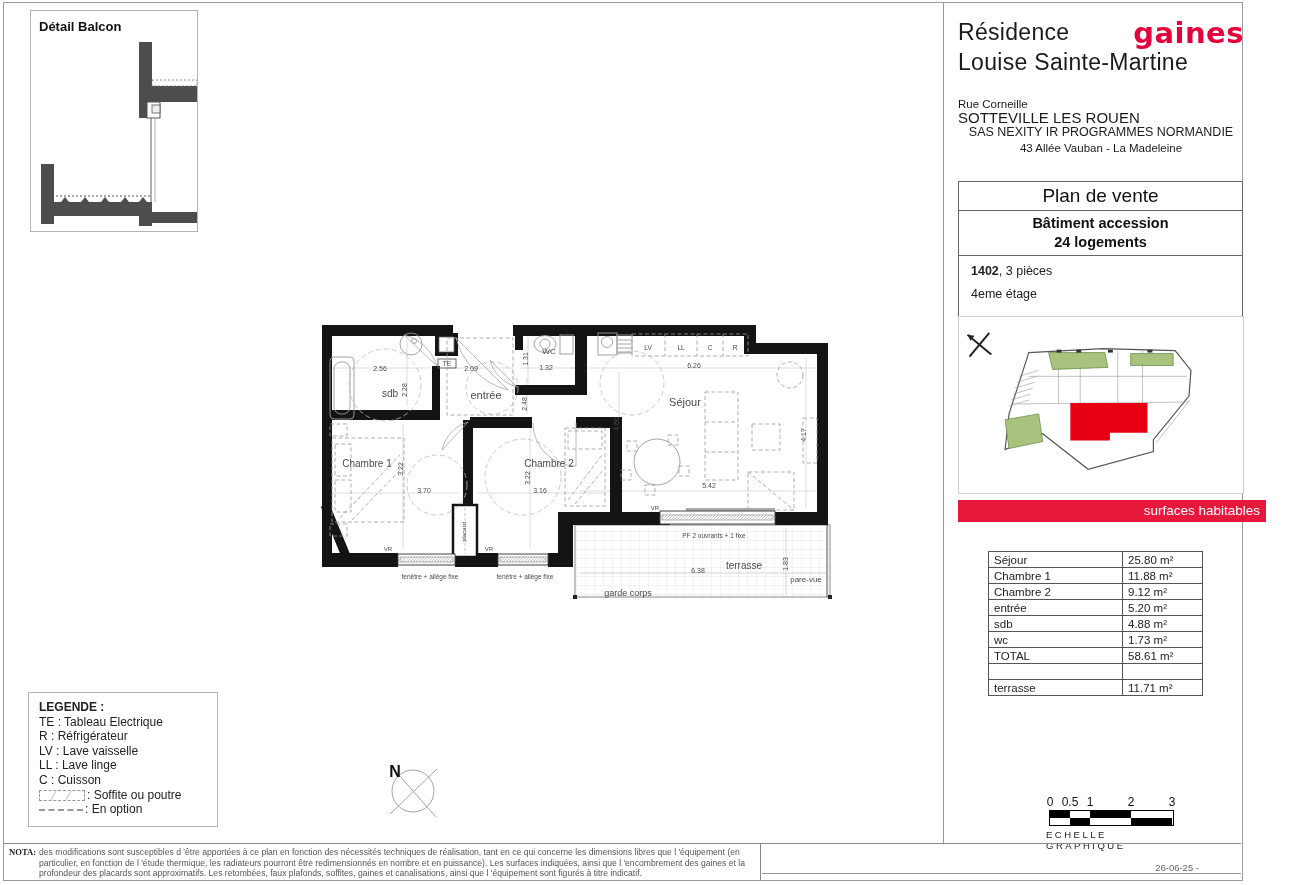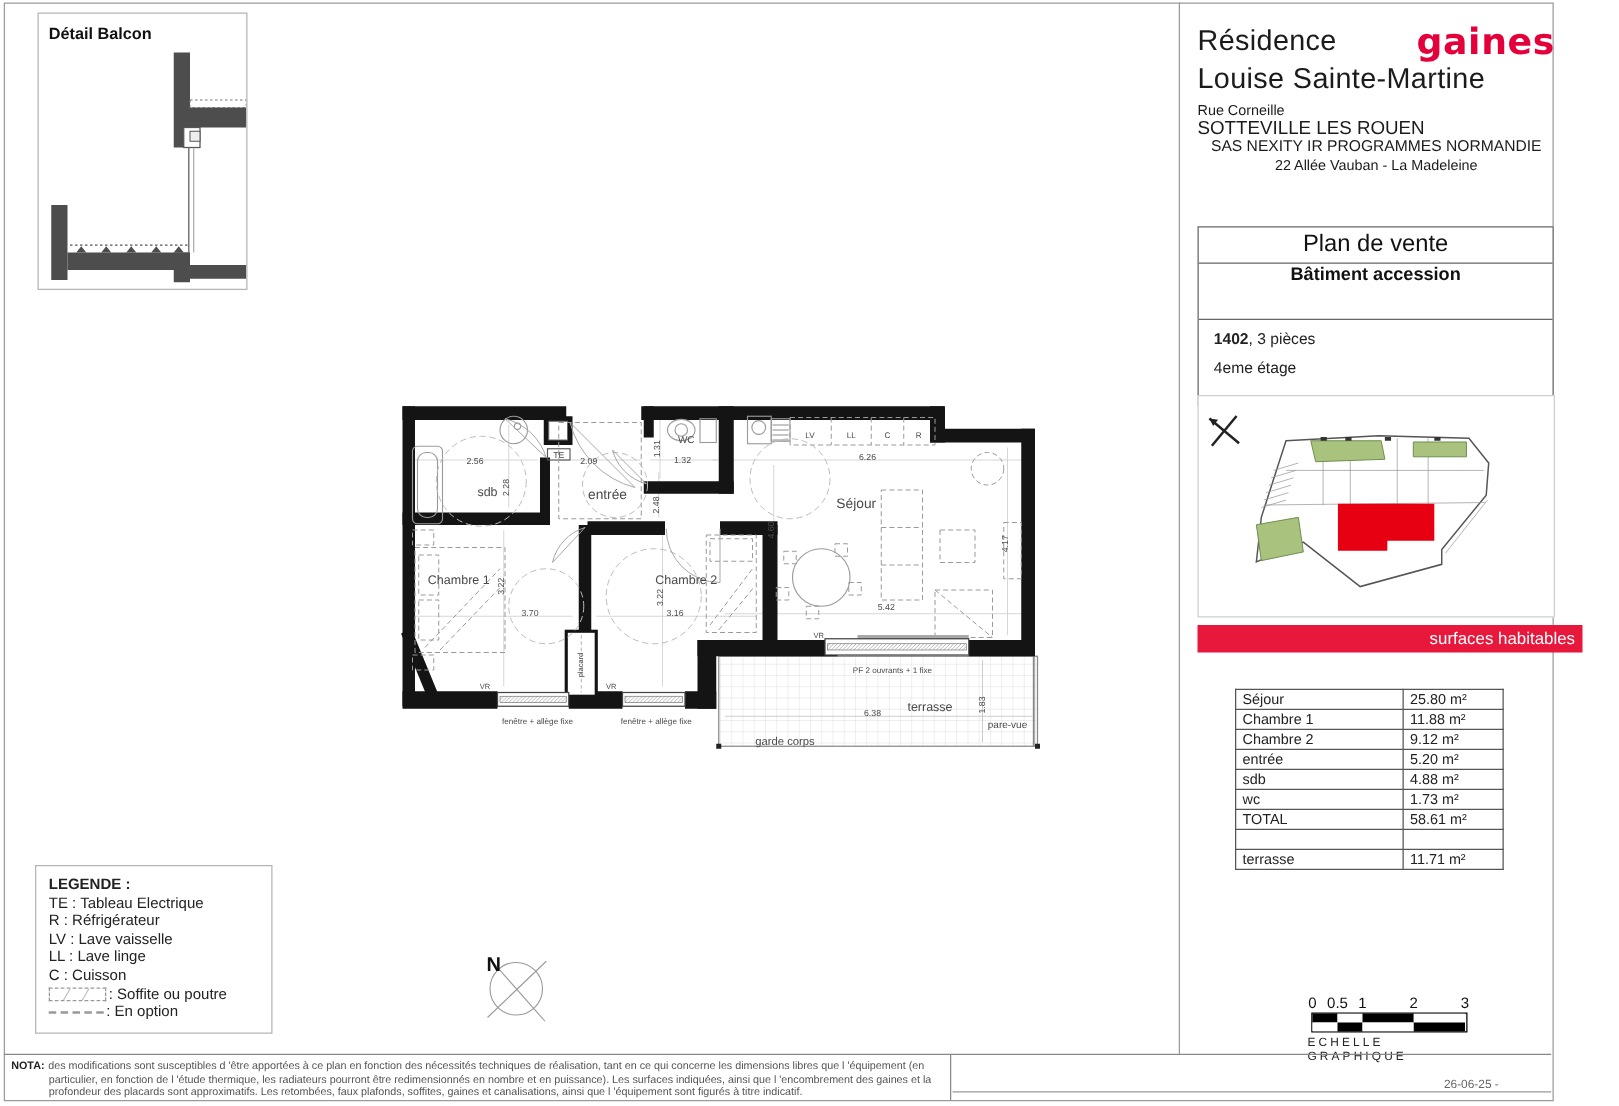--- a/index.html
+++ b/index.html
@@ -19,29 +19,29 @@
   .lg-sym{display:inline-block;vertical-align:middle;margin-right:2px;}
   .sym-soffite{width:44px;height:9px;border:1px dashed #999;position:relative;}
   .sym-soffite:before{content:"";position:absolute;left:13px;top:0;width:1px;height:9px;background:#bbb;transform:skewX(-30deg);}
   .sym-soffite:after{content:"";position:absolute;left:28px;top:0;width:1px;height:9px;background:#bbb;transform:skewX(-30deg);}
   .sym-option{width:44px;height:0;border-top:2px dashed #999;}
   
   #rp-header{left:958px;top:18px;width:286px;color:#1b1b1b;}
   #rp-header .row1{display:flex;justify-content:space-between;align-items:flex-start;}
   .res-line{font-size:23px;letter-spacing:0.3px;line-height:28px;font-weight:400;}
   #nexity-logo{font-size:29px;font-weight:800;letter-spacing:0.5px;line-height:30px;font-family:"DejaVu Sans",sans-serif;}
-  .addr1{font-size:11.5px;margin-top:7px;line-height:13px;}
+  .addr1{font-size:11.5px;margin-top:22px;line-height:13px;}
   .addr2{font-size:15px;line-height:14px;}
   .company{font-size:12.5px;text-align:center;margin-top:0;line-height:15px;}
   .company2{font-size:11.5px;text-align:center;line-height:16px;}
   
   #sale-box{left:958px;top:181px;width:283px;border:1px solid #666;background:#fff;}
   #sale-box .r1{height:28px;border-bottom:1px solid #666;text-align:center;font-size:19px;line-height:28px;color:#111;}
   #sale-box .r2{height:44px;border-bottom:1px solid #666;text-align:center;font-size:14.5px;font-weight:bold;
-                color:#111;display:flex;flex-direction:row;justify-content:center;line-height:19px;}
+                color:#111;display:flex;flex-direction:column;justify-content:center;line-height:19px;}
   #sale-box .r3{height:60px;padding:8px 0 0 12px;font-size:12.5px;color:#222;}
   #sale-box .r3 .l2{margin-top:9px;}
   
   #site-plan-box{left:958px;top:316px;width:284px;height:176px;border:1px solid #cfcfcf;background:#fff;}
   
   #banner{left:958px;top:500px;width:308px;height:22px;color:#fff;font-size:13.5px;
           text-align:right;line-height:22px;padding-right:0;box-sizing:border-box;}
   #banner span{padding-right:6px;}
   
   #surfaces{left:988px;top:551px;}
@@ -54,21 +54,21 @@
   #scale-ticks{position:relative;height:13px;}
   #scale-ticks span{position:absolute;top:0;transform:translateX(-50%);}
   #scale-strip{position:relative;margin-top:2px;width:123px;height:14px;border:1px solid #000;margin-left:3px;}
   #scale-strip div{position:absolute;}
   #scale-label{font-size:9.5px;letter-spacing:2.5px;margin-top:3px;color:#222;}
   
   #nota-strip{left:3px;top:843px;width:1238px;height:36px;border-top:1px solid #888;}
   #nota-cell{position:absolute;left:0;top:0;width:758px;height:36px;border-right:1px solid #888;
              padding:3px 6px 0 6px;box-sizing:border-box;}
   #nota-text{font-size:8.6px;line-height:10.6px;color:#555;padding-left:30px;}
-  #nota-text b{color:#222;margin-left:-30px;padding-right:3px;}
+  #nota-text b{color:#222;margin-left:-30px;padding-right:3px;font-family:Liberation Serif, serif;}
   #date-cell{position:absolute;left:759px;top:0;width:479px;height:30px;border-bottom:1px solid #999;
              font-size:9.5px;color:#666;text-align:right;padding:18px 42px 0 0;box-sizing:border-box;}
   svg{display:block;}
   text{font-family:"Liberation Sans",sans-serif;}
 </style>
 </head>
 <body>
 
 <div id="page">
 
@@ -312,27 +312,28 @@
 
   <div class="abs" id="rp-header">
     <div class="row1">
       <div class="res-line">Résidence</div>
       <div id="nexity-logo" style="color: rgb(228, 0, 58);">gaines</div>
     </div>
     <div class="res-line">Louise Sainte-Martine</div>
     <div class="addr1">Rue Corneille</div>
     <div class="addr2">SOTTEVILLE LES ROUEN</div>
     <div class="company">SAS NEXITY IR PROGRAMMES NORMANDIE</div>
-    <div class="company2">22 Allée Vauban - La Madeleine</div>
+    <div class="company2">43 Allée Vauban - La Madeleine</div>
   </div>
 
   <div class="abs" id="sale-box">
     <div class="r1">Plan de vente</div>
     <div class="r2">
       <div>Bâtiment accession</div>
+      <div>24 logements</div>
     </div>
     <div class="r3">
       <div><b>1402</b><span>, 3 pièces</span></div>
       <div class="l2">4eme étage</div>
     </div>
   </div>
 
   <div class="abs" id="site-plan-box">
     <svg width="282" height="174" viewBox="0 0 284 176">
       <g stroke="#222" stroke-width="2">

